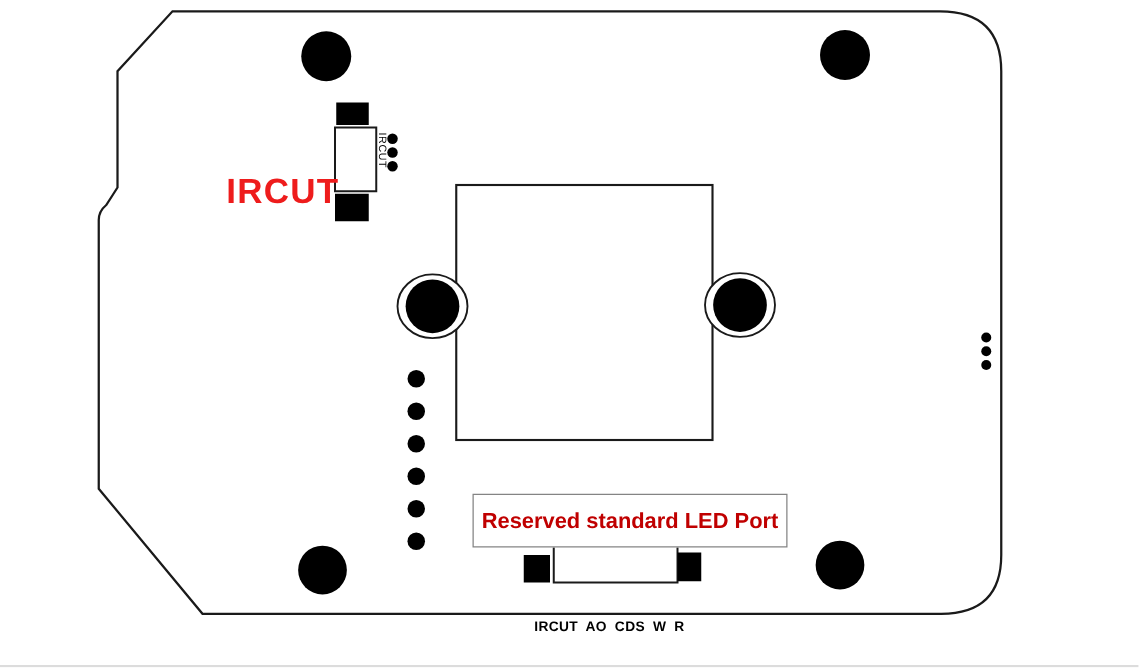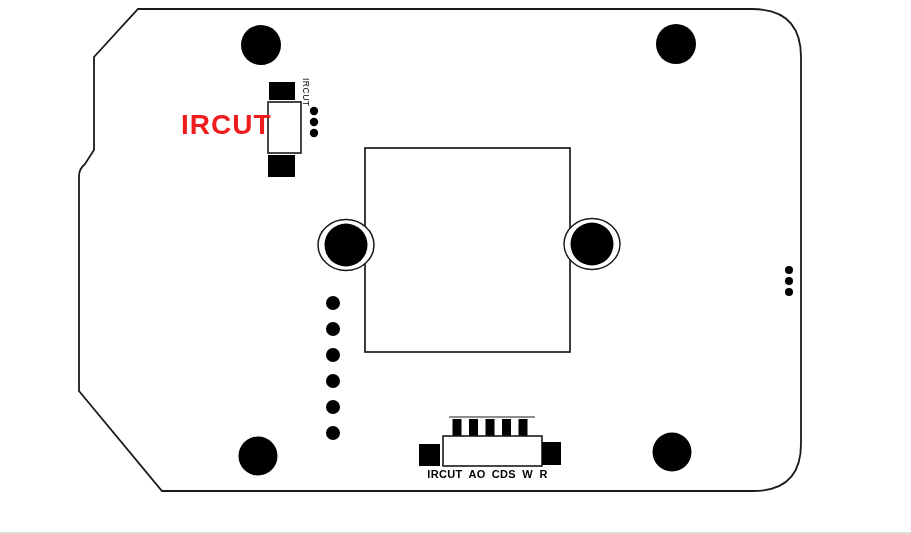--- a/index.html
+++ b/index.html
@@ -24,20 +24,21 @@
     background: #dcdcdc;
   }
   svg.board {
     position: absolute;
     left: 0;
     top: 0;
   }
   .overlay-label {
     position: absolute;
     white-space: nowrap;
+    margin-top: 28px;
   }
   .ircut-label {
     left: 181px;
     top: 109px;
     font-size: 28px;
     font-weight: 600;
     color: #ee1c1c;
     letter-spacing: 1px;
   }
   .ircut-connector-label {
@@ -144,17 +145,20 @@
       <rect x="443" y="436" width="99" height="30" fill="#ffffff" stroke="#1a1a1a" stroke-width="1.6"></rect>
       <rect x="419" y="444" width="21" height="22" fill="#000000"></rect>
       <rect x="542" y="442" width="19" height="23" fill="#000000"></rect>
     </g>
   </svg>
 
   <div class="overlay-label ircut-label">IRCUT</div>
 
   <div class="overlay-label ircut-connector-label">IRCUT</div>
 
+  <div class="overlay-label led-port-box">
+    <span class="led-port-text">Reserved standard LED Port</span>
+  </div>
 
   <div class="overlay-label pin-labels">IRCUT AO CDS W R</div>
 
   <div class="page-bottom-line"></div>
 </div>
 
 </body></html>

